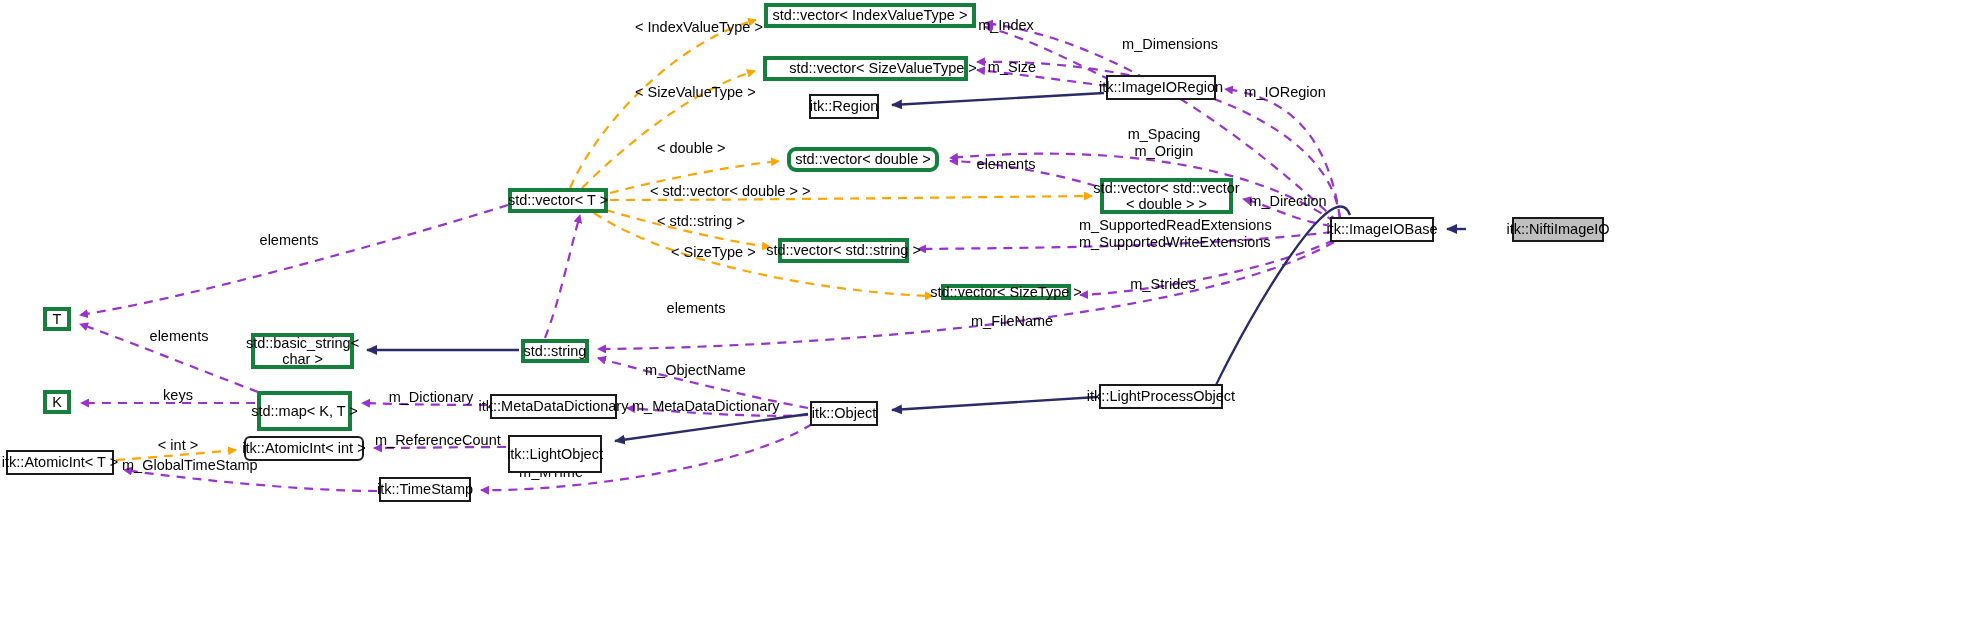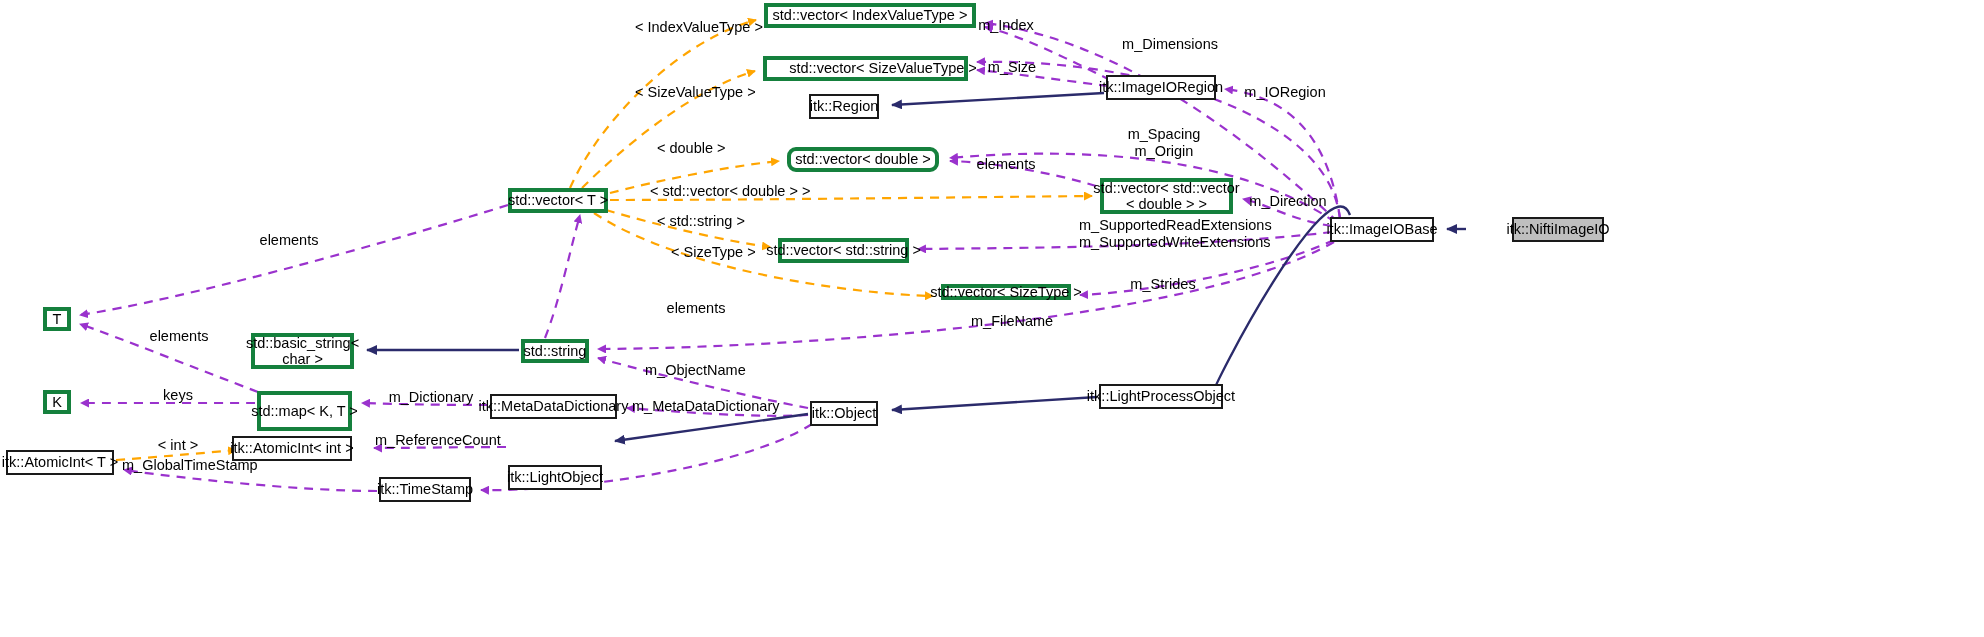--- a/index.html
+++ b/index.html
@@ -128,22 +128,22 @@
     <div class="node" style="left: 43px; top: 307px; width: 28px; height: 24px;">T</div>
     <div class="node" style="left: 251px; top: 333px; width: 103px; height: 36px;">std::basic_string&lt;
 char &gt;</div>
     <div class="node" style="left: 521px; top: 339px; width: 68px; height: 24px;">std::string</div>
     <div class="node" style="left: 43px; top: 390px; width: 28px; height: 24px;">K</div>
     <div class="node" style="left: 257px; top: 391px; width: 95px; height: 40px; text-align: right;">std::map&lt; K, T &gt;</div>
     <div class="node strong" style="left: 490px; top: 394px; width: 127px; height: 25px;">itk::MetaDataDictionary</div>
     <div class="node strong" style="left: 810px; top: 401px; width: 68px; height: 25px;">itk::Object</div>
     <div class="node strong" style="left: 1099px; top: 384px; width: 124px; height: 25px;">itk::LightProcessObject</div>
     <div class="node strong" style="left: 6px; top: 450px; width: 108px; height: 25px;">itk::AtomicInt&lt; T &gt;</div>
-    <div class="node strong" style="left: 232px; top: 436px; width: 120px; height: 25px;">itk::AtomicInt&lt; int &gt;</div>
-    <div class="node strong" style="left: 508px; top: 435px; width: 94px; height: 25px; margin-top: 30px;">itk::LightObject</div>
+    <div class="node strong" style="left: 244px; top: 436px; width: 120px; height: 25px; border-radius: 6px;">itk::AtomicInt&lt; int &gt;</div>
+    <div class="node strong" style="left: 508px; top: 435px; width: 94px; height: 38px;">itk::LightObject</div>
     <div class="node strong" style="left: 379px; top: 477px; width: 92px; height: 25px;">itk::TimeStamp</div>
   </div>
 <div id="labels-layer">
     <div class="edgelabel" style="left: 635px; top: 19px; width: 102px;">&lt; IndexValueType &gt;</div>
     <div class="edgelabel" style="left: 975px; top: 17px; width: 62px;">m_Index</div>
     <div class="edgelabel" style="left: 1120px; top: 36px; width: 100px;">m_Dimensions</div>
     <div class="edgelabel" style="left: 635px; top: 84px; width: 98px;">&lt; SizeValueType &gt;</div>
     <div class="edgelabel" style="left: 986px; top: 59px; width: 52px;">m_Size</div>
     <div class="edgelabel" style="left: 1243px; top: 84px; width: 84px;">m_IORegion</div>
     <div class="edgelabel" style="left: 1124px; top: 126px; width: 80px;">m_Spacing

